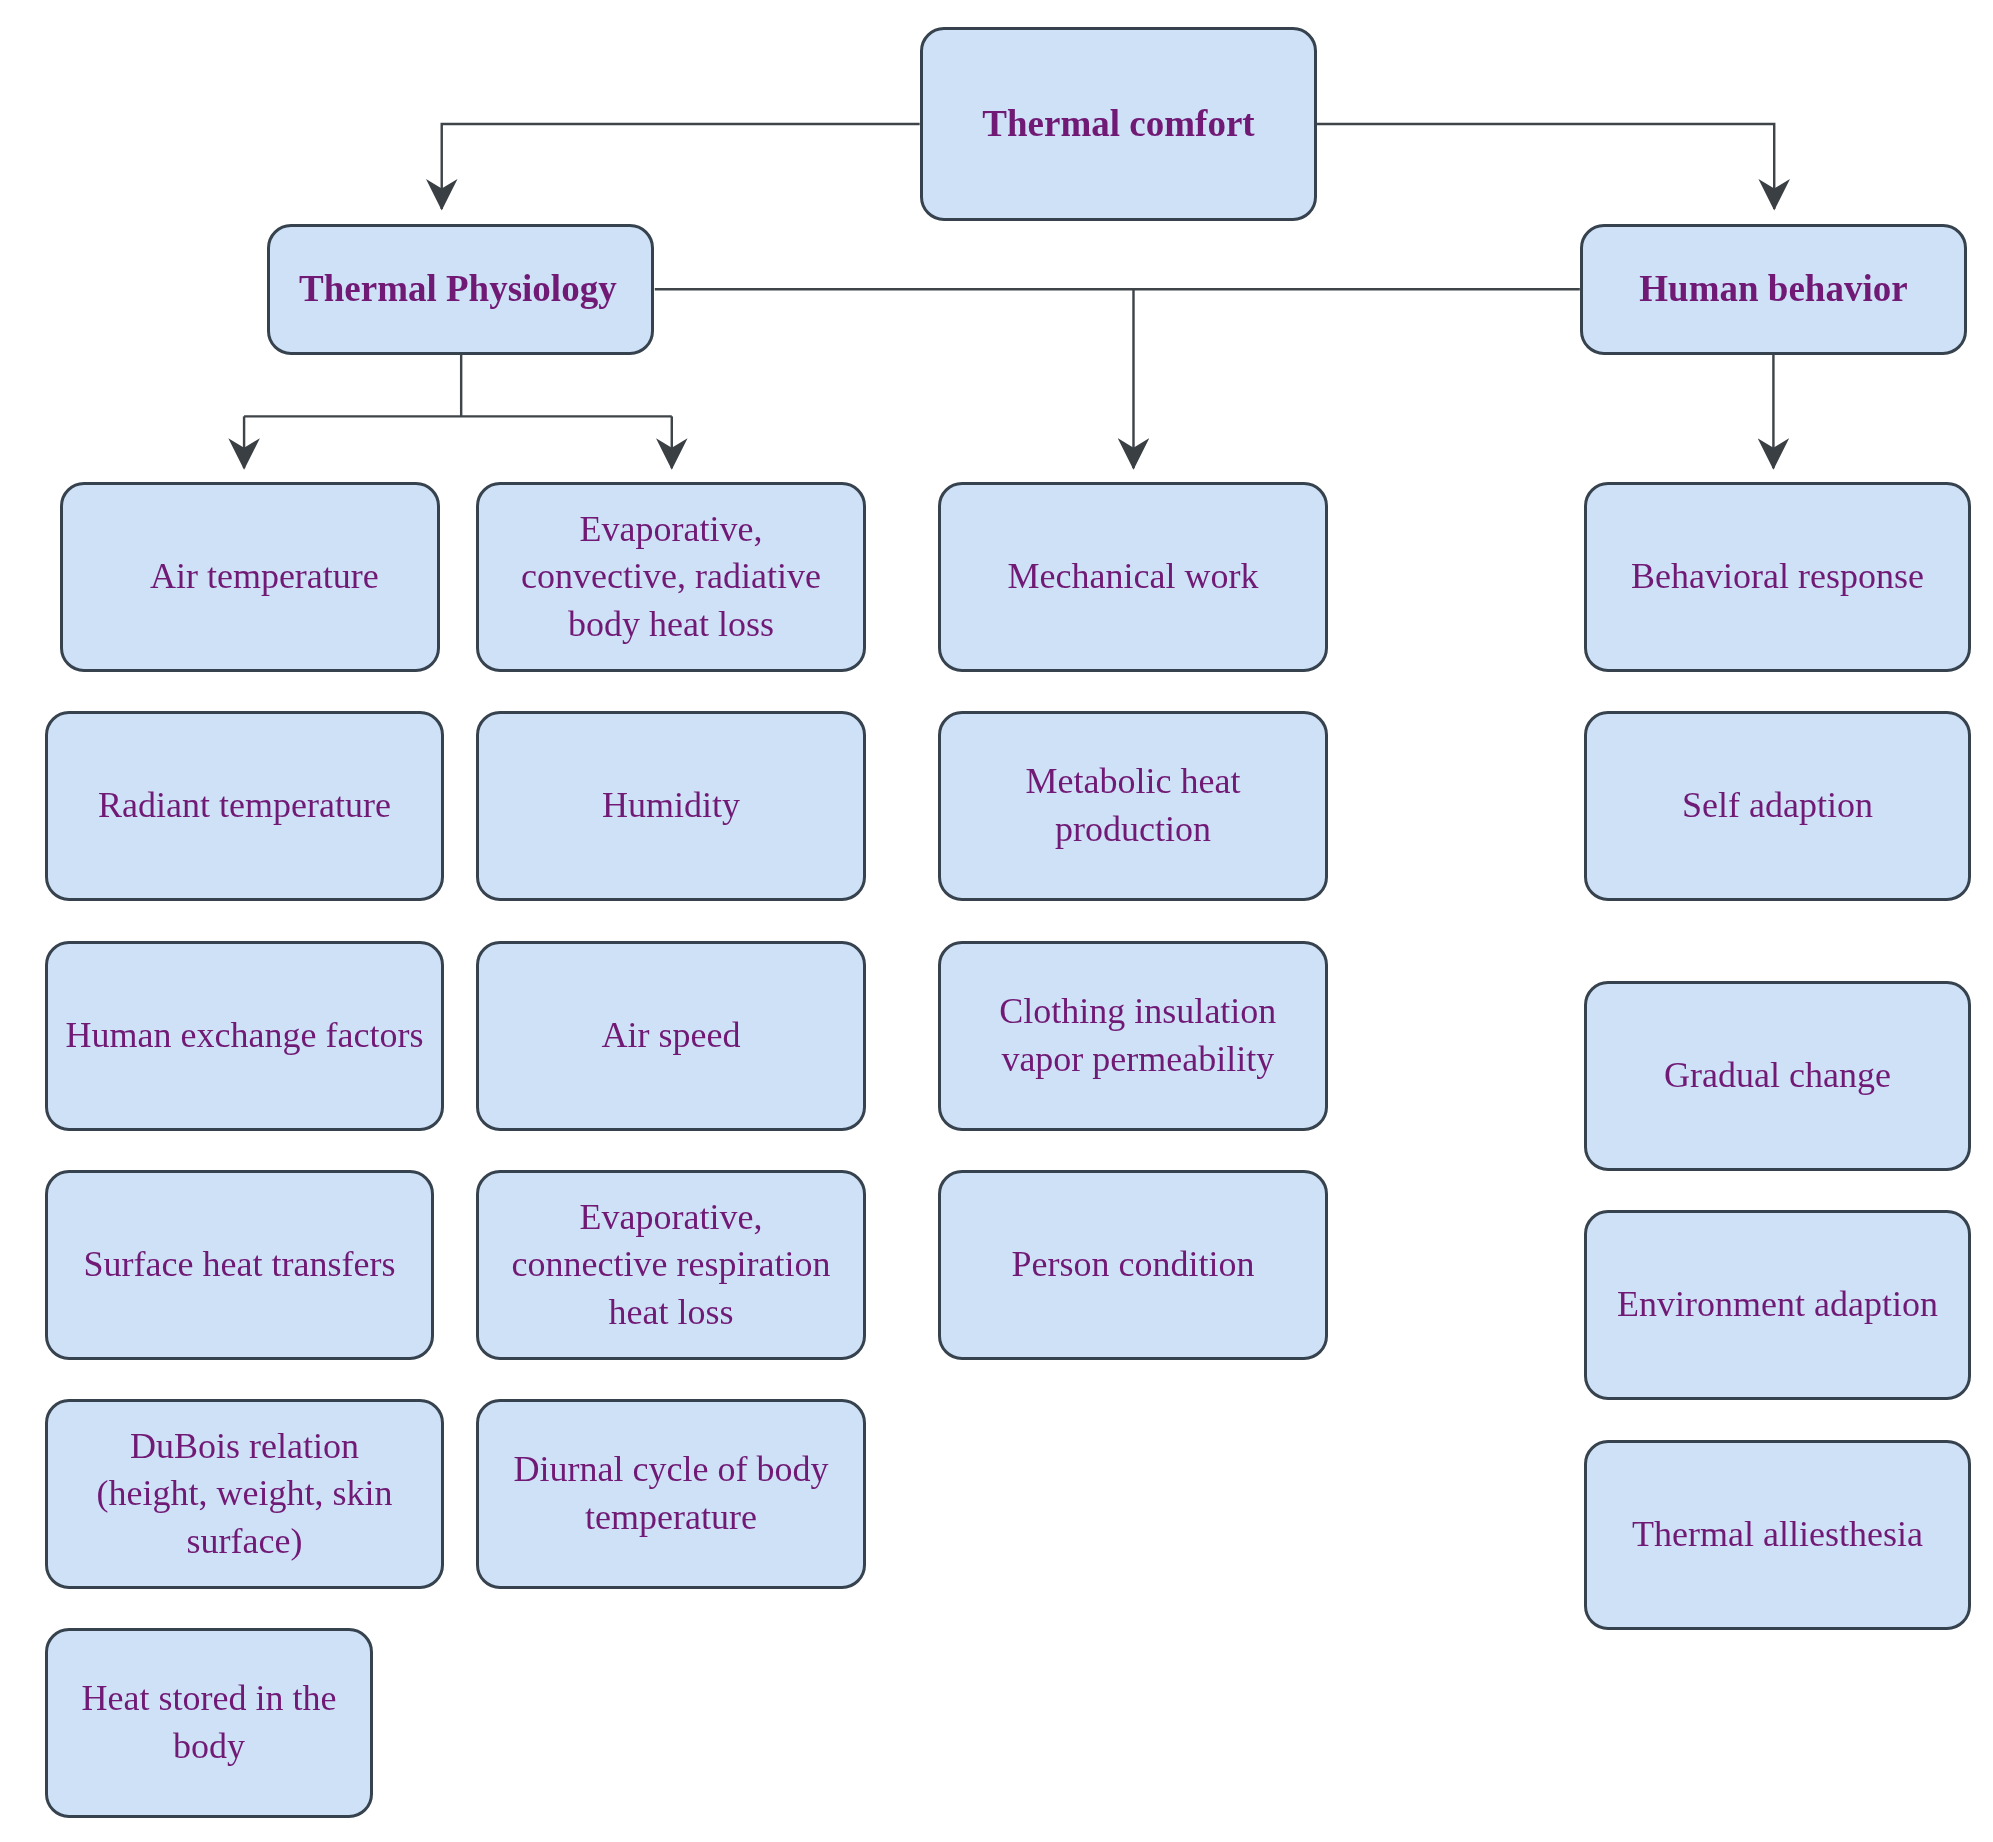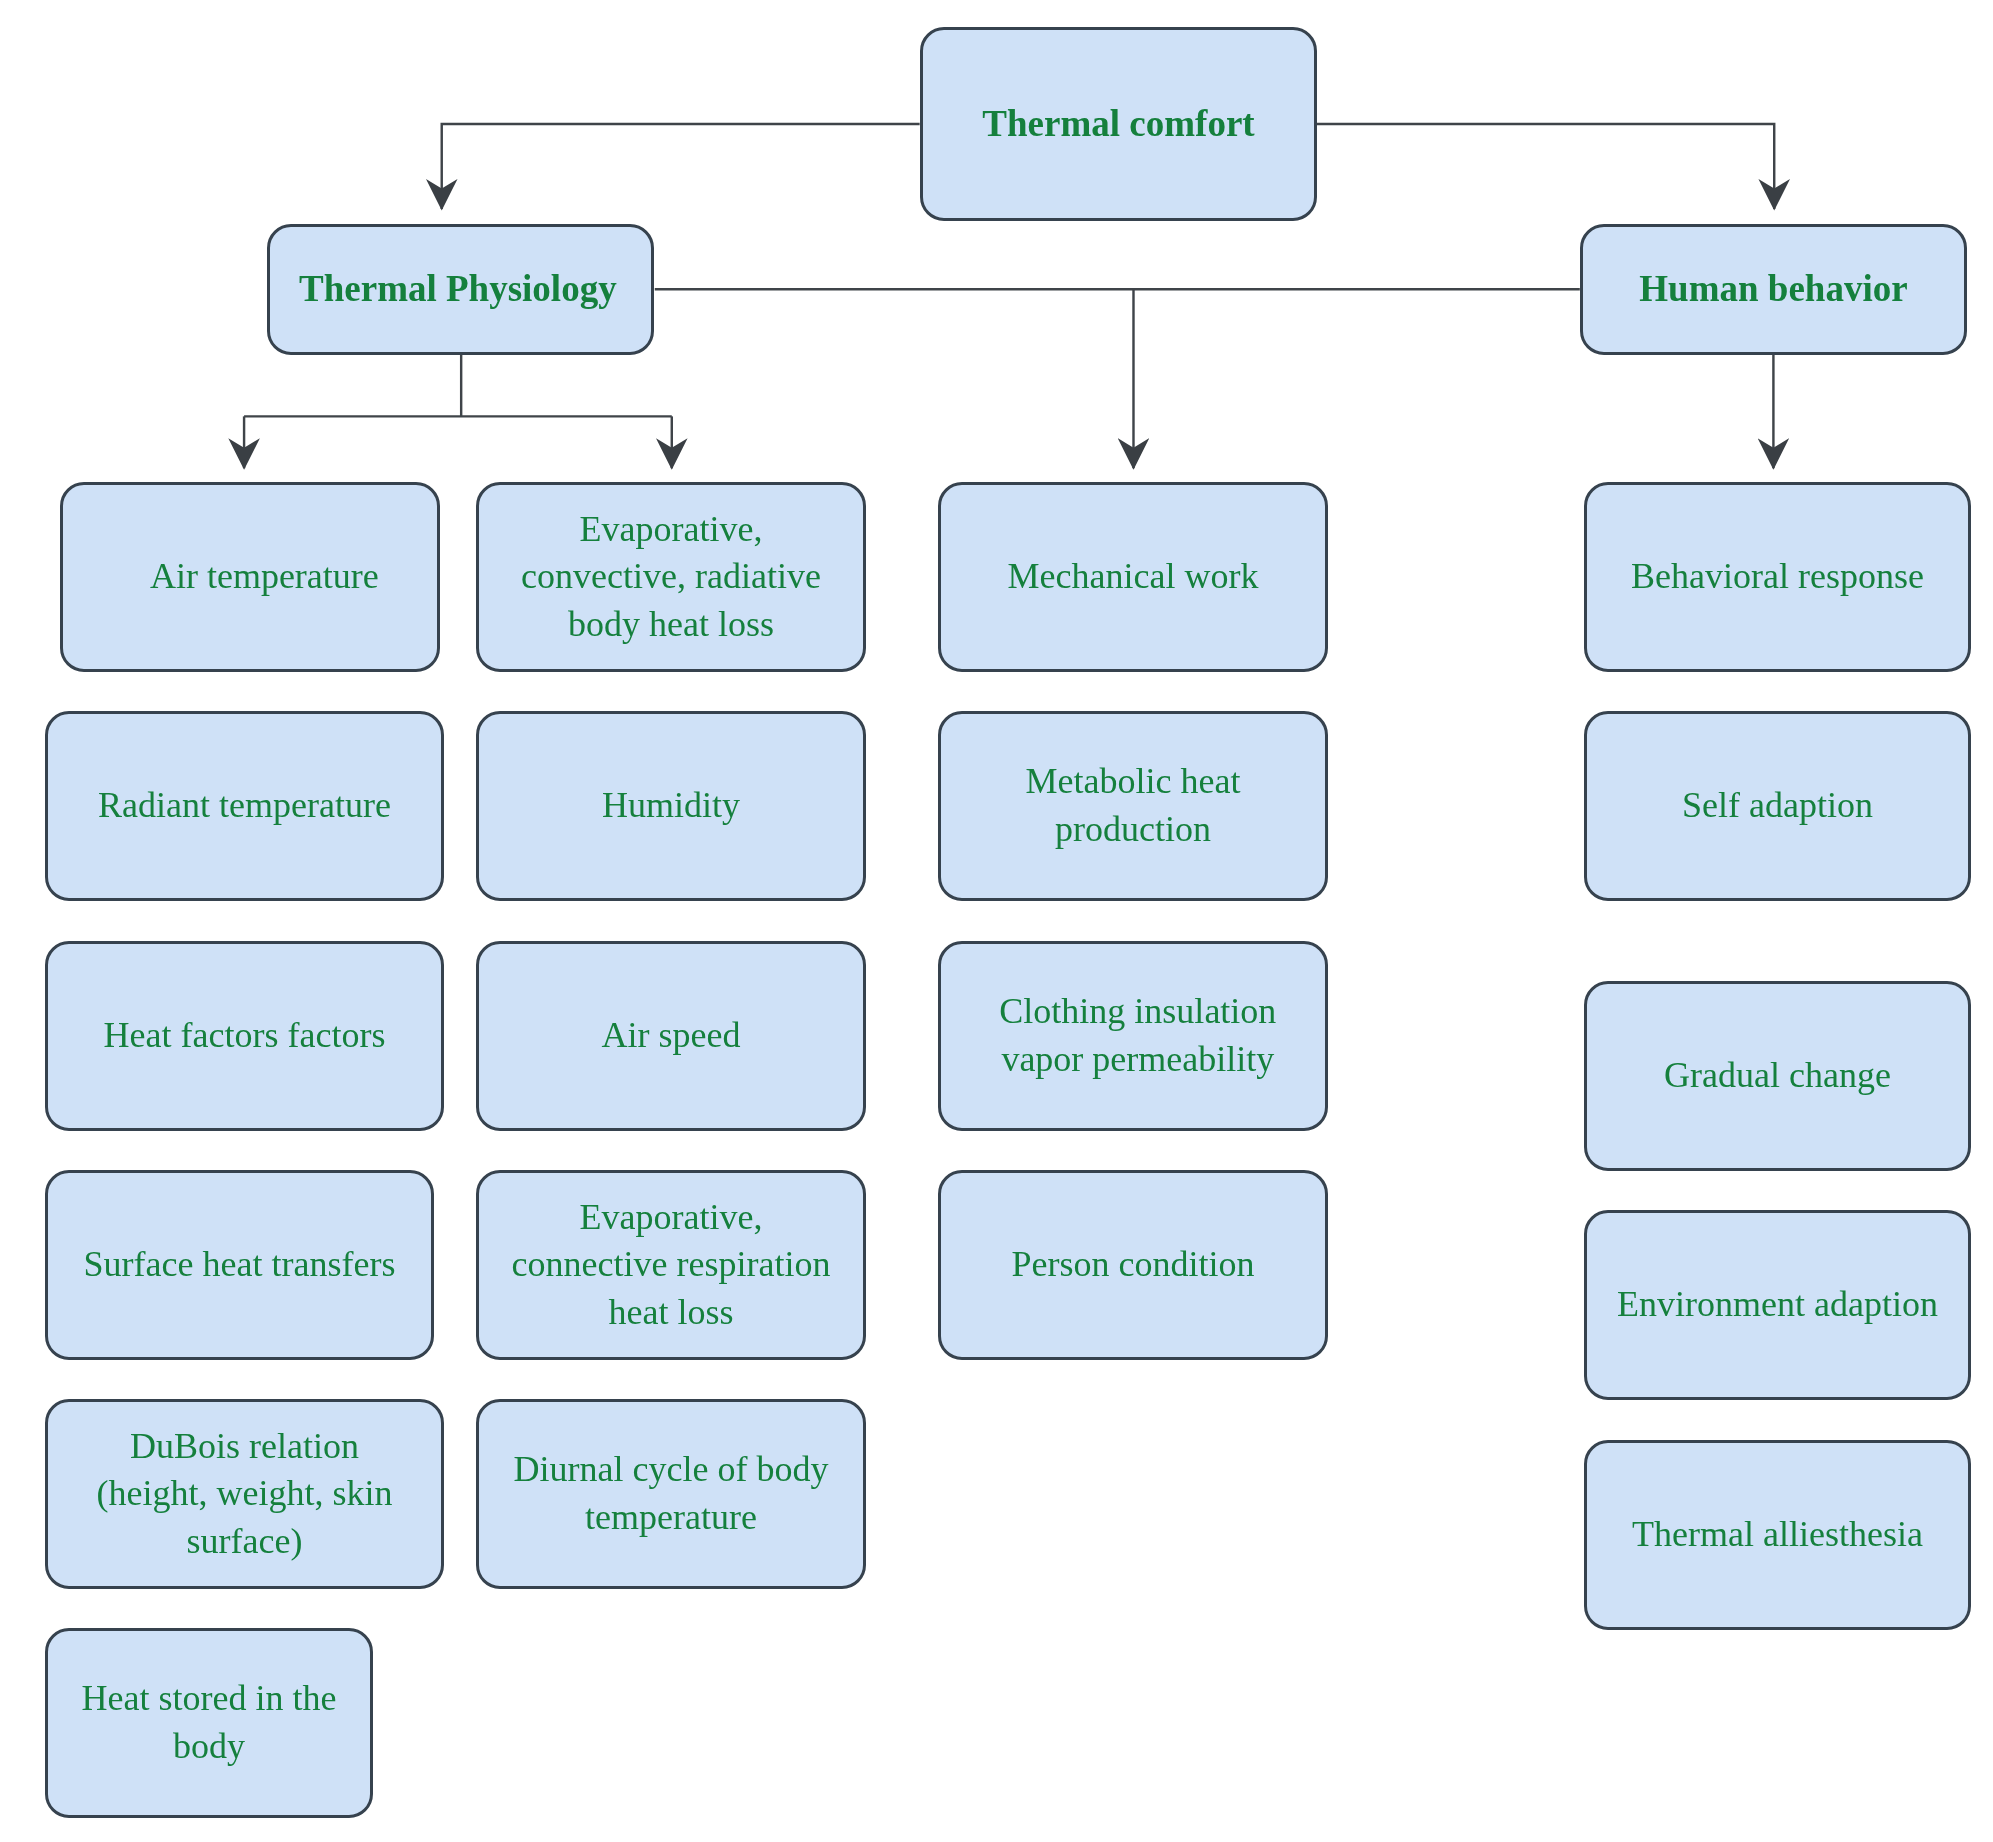--- a/index.html
+++ b/index.html
@@ -29,21 +29,21 @@
     position: absolute;
     z-index: 2;
     box-sizing: border-box;
     background: #cfe1f7;
     border: 3.2px solid #36424e;
     border-radius: 24px;
     display: flex;
     align-items: center;
     justify-content: center;
     text-align: center;
-    color: #15803d;
+    color: #701a75;
     font-size: 36px;
     line-height: 1.32;
     padding: 0 11.3px;
     white-space: pre-line;
   }
   .node--bold {
     font-weight: bold;
     font-size: 37px;
   }
 </style>
@@ -72,21 +72,21 @@
   </svg>
 
   <div class="node node--bold" style="left:920px; top:27px; width:397px; height:194px;">Thermal comfort</div>
 
   <div class="node node--bold" style="left:267px; top:224px; width:387px; height:131px;padding-left:6px;">Thermal Physiology</div>
 
   <div class="node node--bold" style="left:1580px; top:224px; width:387px; height:131px;">Human behavior</div>
 
   <div class="node" style="left:60px; top:482px; width:380px; height:190px;padding-left:40px;">Air temperature</div>
   <div class="node" style="left:45px; top:711px; width:399px; height:190px;">Radiant temperature</div>
-  <div class="node" style="left:45px; top:941px; width:399px; height:190px;">Heat factors factors</div>
+  <div class="node" style="left:45px; top:941px; width:399px; height:190px;">Human exchange factors</div>
   <div class="node" style="left:45px; top:1170px; width:389px; height:190px;">Surface heat transfers</div>
   <div class="node" style="left:45px; top:1399px; width:399px; height:190px;">DuBois relation
 (height, weight, skin
 surface)</div>
   <div class="node" style="left:45px; top:1628px; width:328px; height:190px;">Heat stored in the
 body</div>
 
   <div class="node" style="left:476px; top:482px; width:390px; height:190px;">Evaporative,
 convective, radiative
 body heat loss</div>

